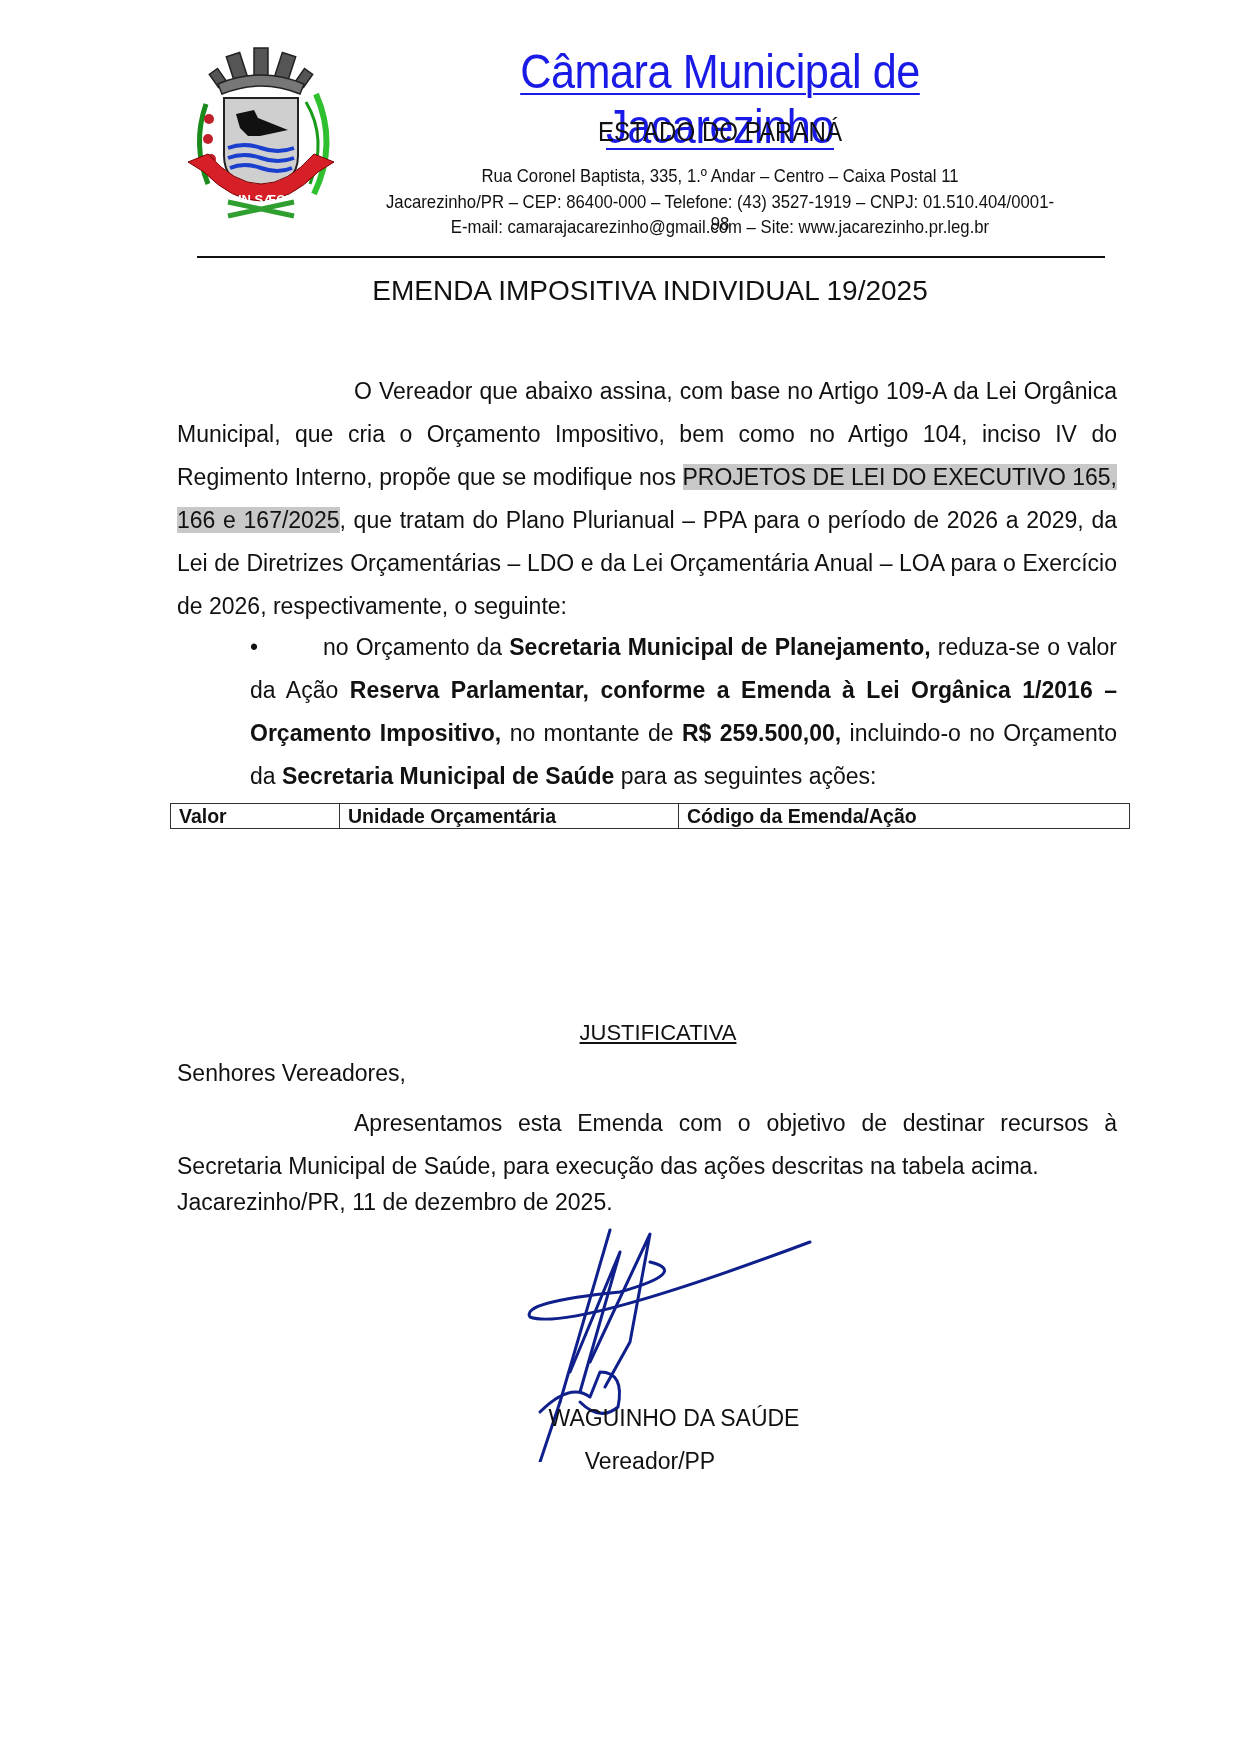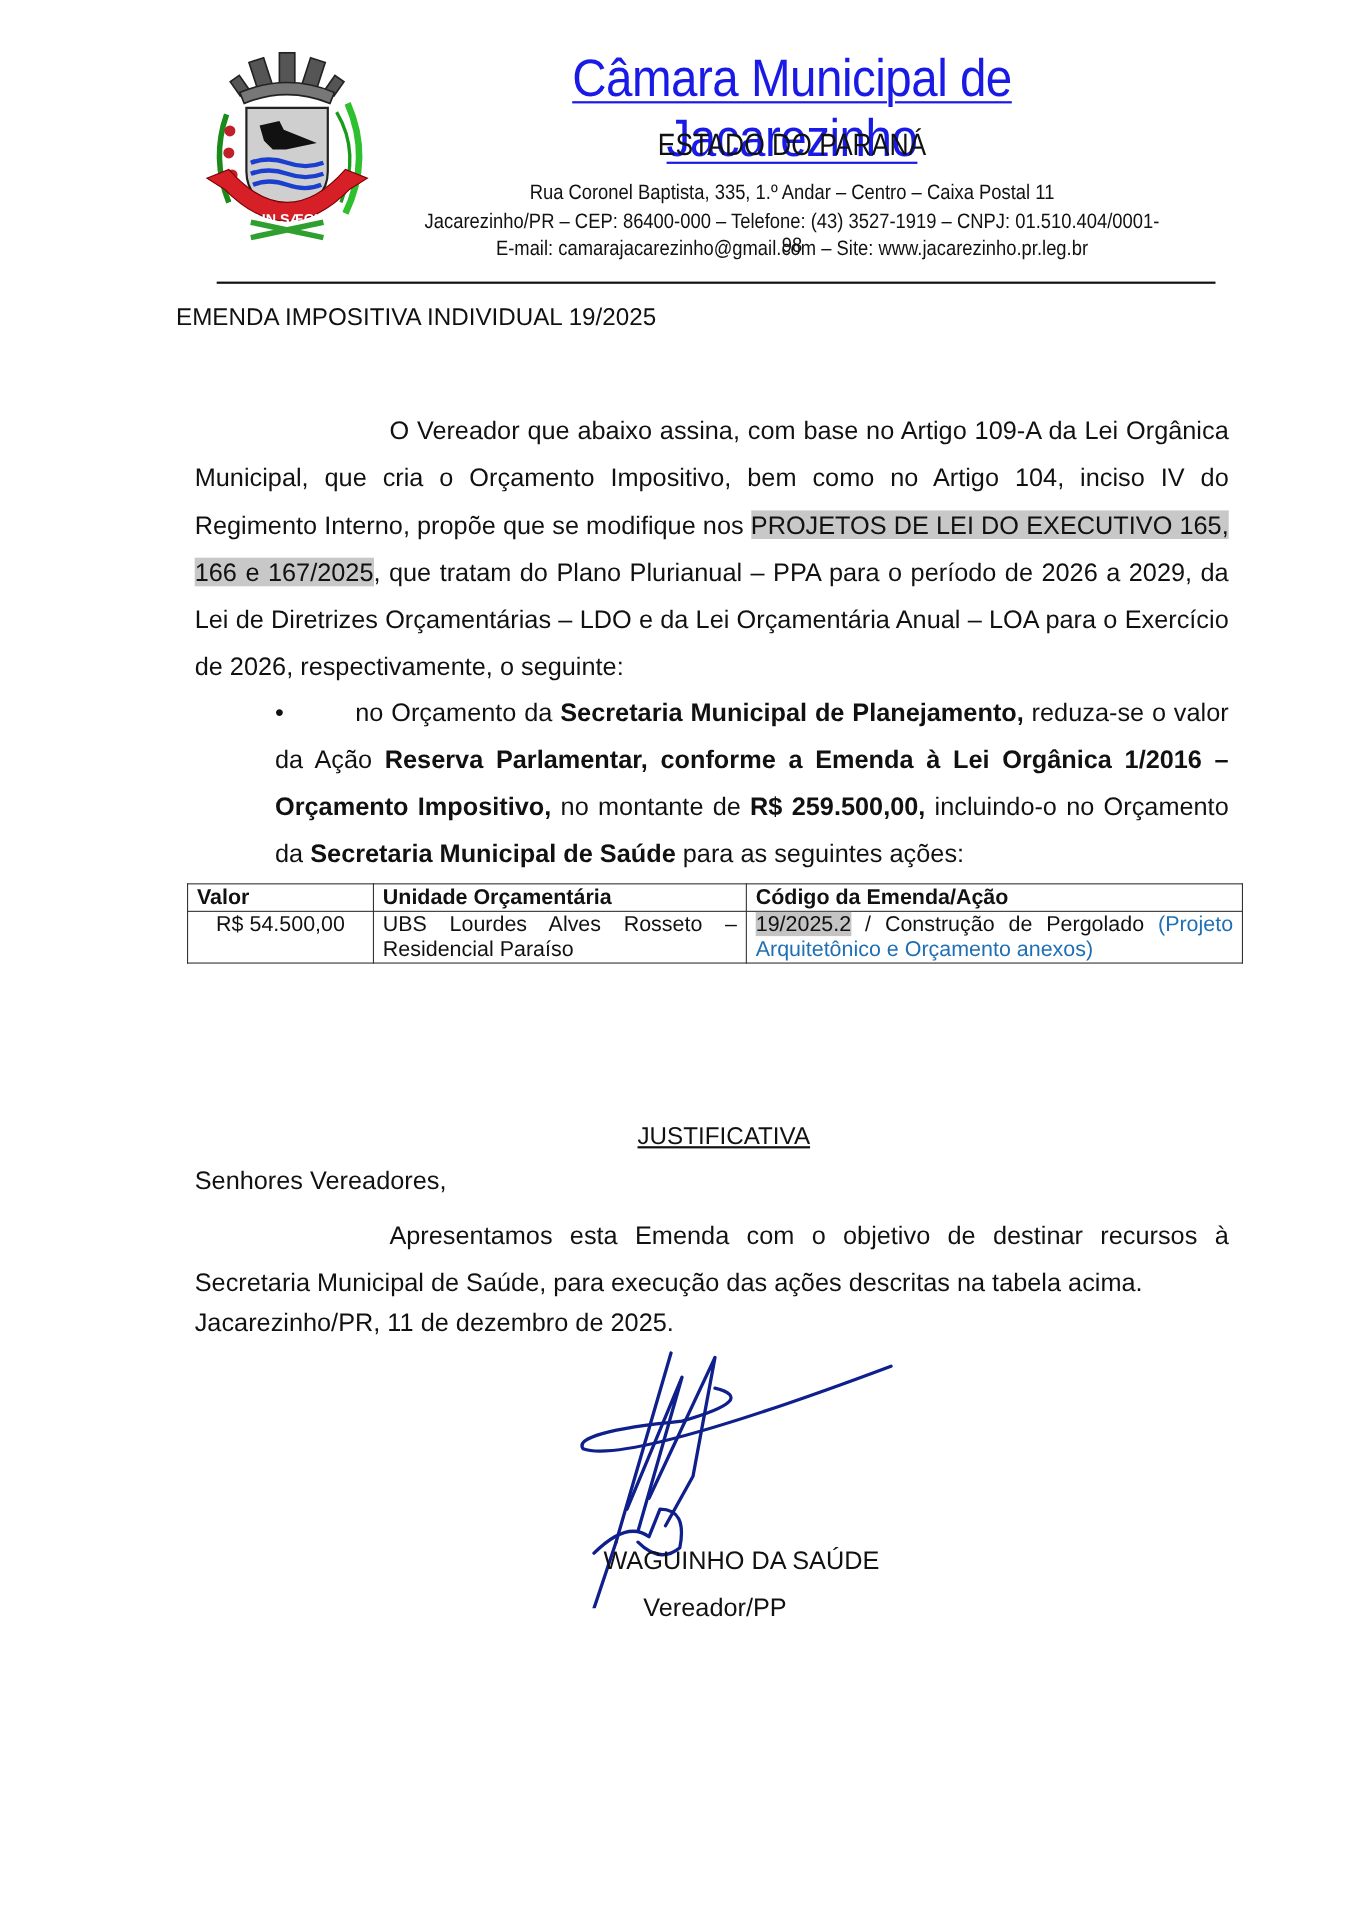--- a/index.html
+++ b/index.html
@@ -14,21 +14,21 @@
                text-decoration: underline; text-decoration-thickness: 2px; text-underline-offset: 5px;
                transform: scaleX(0.9); transform-origin: center; letter-spacing: -0.5px; }
   #org-state { left: 370px; top: 116px; width: 700px; text-align: center; font-size: 28px;
                transform: scaleX(0.86); }
   .addr { left: 340px; width: 760px; text-align: center; font-size: 19px; transform: scaleX(0.88); }
   #addr1 { top: 165px; }
   #addr2 { top: 191px; }
   #addr3 { top: 216px; }
   #header-rule { left: 197px; top: 256px; width: 908px; height: 0; border-top: 2.5px solid #111; }
 
-  #doc-title { left: 160px; top: 275px; width: 980px; text-align: left; font-size: 22px; }
+  #doc-title { left: 160px; top: 275px; width: 980px; text-align: center; font-size: 28px; }
 
   .para { left: 177px; width: 940px; font-size: 23px; line-height: 43px; text-align: justify; }
   .hl { background: #c8c8c8; }
   #p1 { top: 370px; text-indent: 177px; }
   .bullet-wrap { left: 250px; width: 867px; top: 626px; font-size: 23px; line-height: 43px; text-align: justify; }
   .bullet-dot { left: 250px; top: 626px; font-size: 23px; line-height: 43px; }
   .bullet-wrap .first { display: inline-block; width: 73px; }
   b { font-weight: bold; }
 
   
@@ -99,25 +99,20 @@
 
 <table id="emenda-table" class="abs">
   <thead>
     <tr>
       <th class="c-valor">Valor</th>
       <th class="c-unid">Unidade Orçamentária</th>
       <th>Código da Emenda/Ação</th>
     </tr>
   </thead>
   <tbody>
-    <tr>
-      <td class="c-valor">R$ 54.500,00</td>
-      <td class="c-unid">UBS Lourdes Alves Rosseto – Residencial Paraíso</td>
-      <td class="c-cod"><span class="code-hl">19/2025.2</span><span> / Construção de Pergolado </span><span class="blue">(Projeto Arquitetônico e Orçamento anexos)</span></td>
-    </tr>
   </tbody>
 </table>
 
 <div id="just-title" class="abs">JUSTIFICATIVA</div>
 <div id="greet" class="abs">Senhores Vereadores,</div>
 <div id="p2" class="abs para">Apresentamos esta Emenda com o objetivo de destinar recursos à Secretaria Municipal de Saúde, para execução das ações descritas na tabela acima.</div>
 <div id="date-line" class="abs">Jacarezinho/PR, 11 de dezembro de 2025.</div>
 
 <svg id="signature" class="abs" viewBox="0 0 320 240">
   <g fill="none" stroke="#0f1f8c" stroke-width="3" stroke-linecap="round" stroke-linejoin="round">

